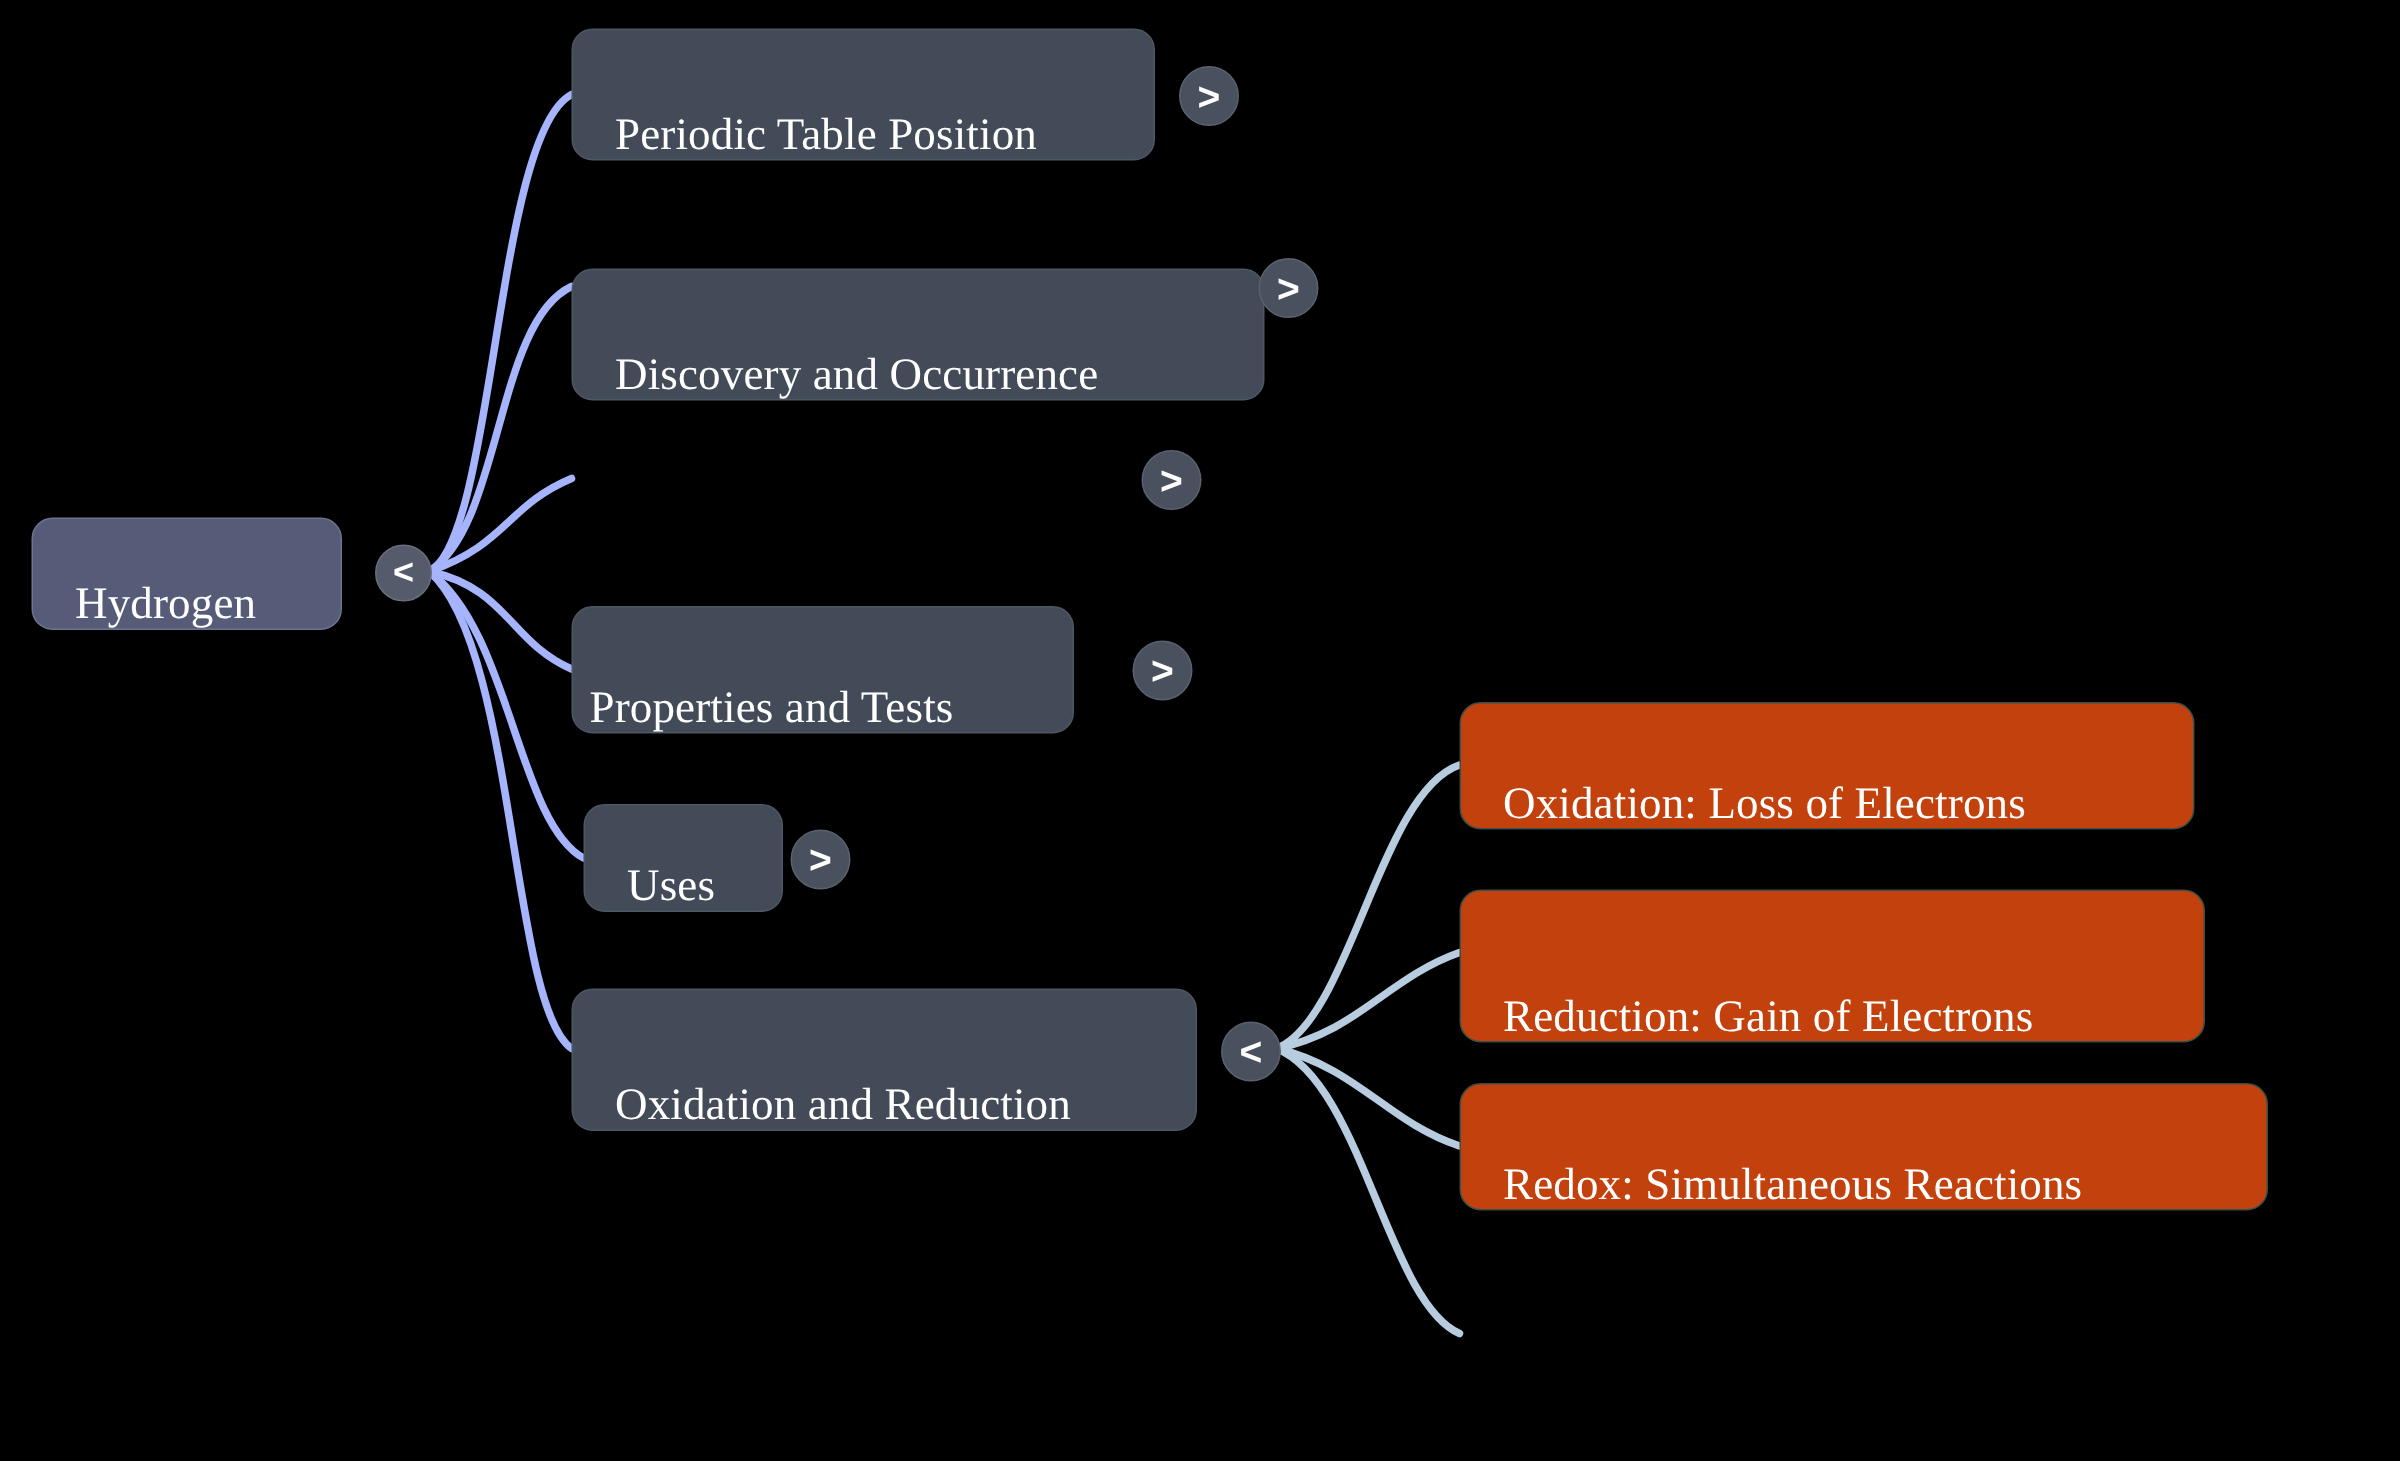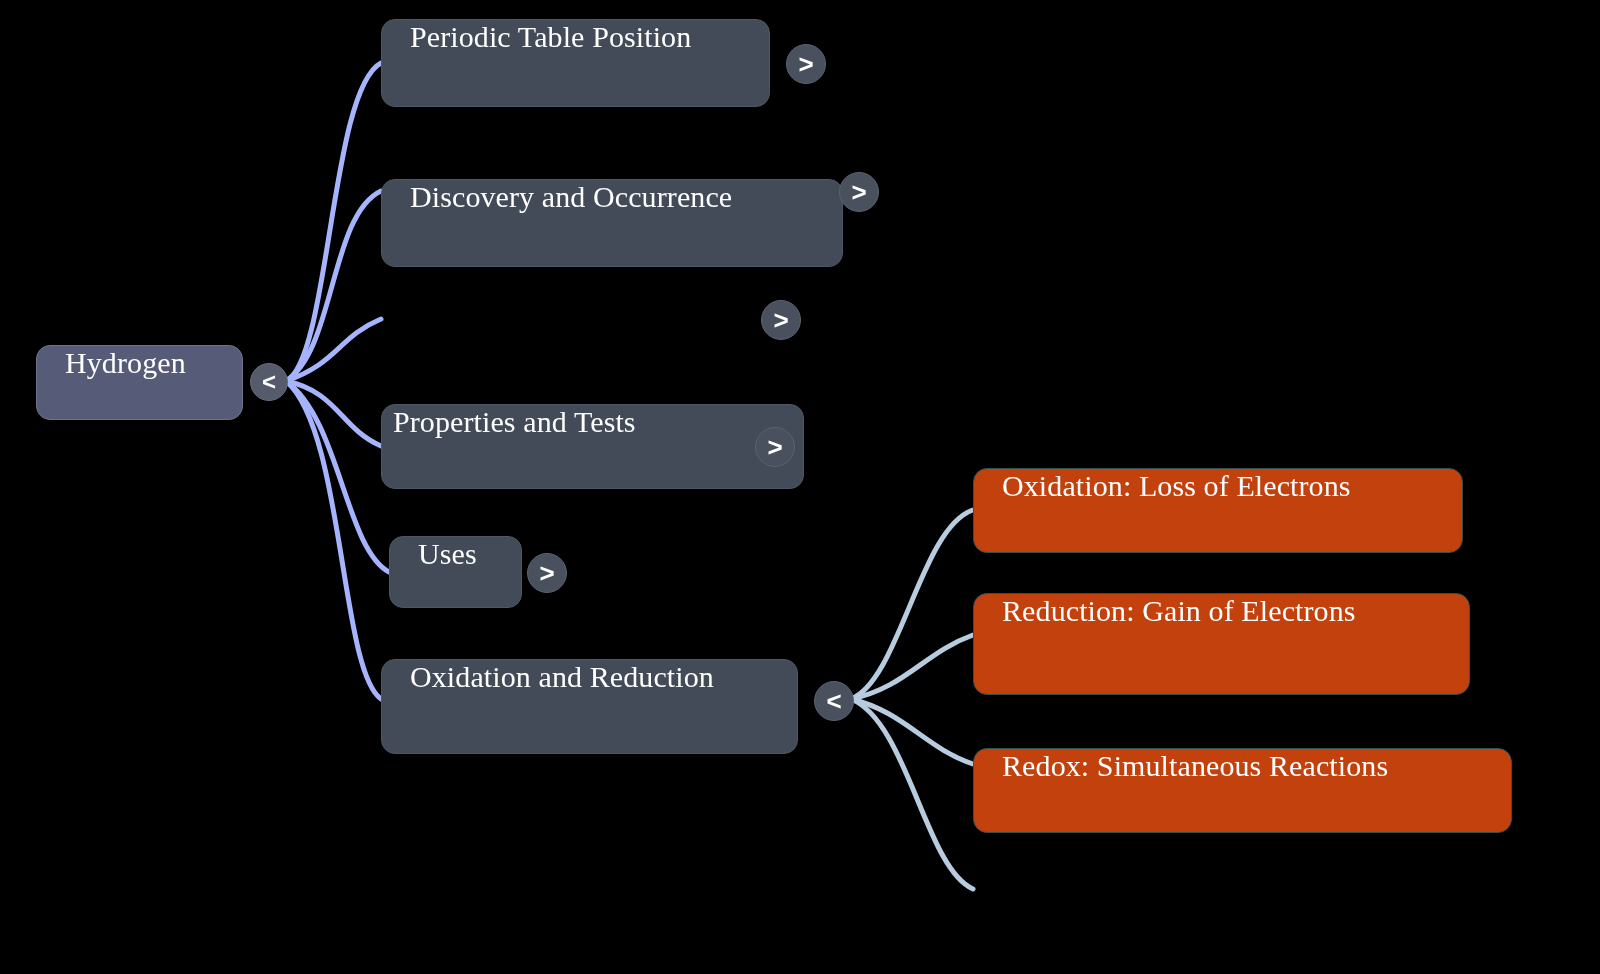--- a/index.html
+++ b/index.html
@@ -20,21 +20,21 @@
     left: 0;
     top: 0;
     width: 1600px;
     height: 974px;
     pointer-events: none;
   }
   .node {
     position: absolute;
     box-sizing: border-box;
     display: flex;
-    align-items: flex-start;
+    align-items: flex-end;
     border-radius: 14px;
     color: #ffffff;
     font-size: 30px;
     line-height: 1.1;
     letter-spacing: 0.1px;
     padding: 0 28px;
     white-space: nowrap;
     z-index: 3;
   }
   .node.root {
@@ -91,38 +91,38 @@
       <path d="M 286,381 C 344,430 340,670 381,699"></path>
     </g>
     <g fill="none" stroke="#b8cce0" stroke-width="5" stroke-linecap="round">
       <path d="M 851,699 C 900,680 920,528 973,510"></path>
       <path d="M 851,699 C 905,688 925,652 973,635"></path>
       <path d="M 851,699 C 905,712 925,748 973,764"></path>
       <path d="M 851,699 C 908,722 925,868 973,889"></path>
     </g>
   </svg>
 
-  <div class="node root" style="left:36px; top:345px; width:207px; height:75px;">
+  <div class="node root" style="left:21px; top:345px; width:207px; height:75px;">
     <span>Hydrogen</span>
   </div>
   <div class="toggle root-toggle" style="left:250px; top:363px;">&lt;</div>
 
   <div class="node branch" style="left:381px; top:19px; width:389px; height:88px;">
     <span>Periodic Table Position</span>
   </div>
   <div class="toggle" style="left:786px; top:44px;">&gt;</div>
 
   <div class="node branch" style="left:381px; top:147px; width:462px; height:88px;margin-top:32px;">
     <span>Discovery and Occurrence</span>
   </div>
   <div class="toggle" style="left:839px; top:172px;">&gt;</div>
 
   <div class="toggle" style="left:761px; top:300px;">&gt;</div>
 
-  <div class="node branch" style="left:381px; top:404px; width:423px; height:85px;padding-left:11px;">
+  <div class="node branch" style="left:381px; top:404px; width:335px; height:85px;padding-left:11px;">
     <span>Properties and Tests</span>
   </div>
   <div class="toggle" style="left:755px; top:427px;">&gt;</div>
 
   <div class="node branch" style="left:389px; top:536px; width:133px; height:72px;">
     <span>Uses</span>
   </div>
   <div class="toggle" style="left:527px; top:553px;">&gt;</div>
 
   <div class="node branch" style="left:381px; top:659px; width:417px; height:95px;">
@@ -131,18 +131,18 @@
   <div class="toggle" style="left:814px; top:681px;">&lt;</div>
 
   <div class="node leaf" style="left:973px; top:468px; width:490px; height:85px;">
     <span>Oxidation: Loss of Electrons</span>
   </div>
 
   <div class="node leaf" style="left:973px; top:593px; width:497px; height:102px;">
     <span>Reduction: Gain of Electrons</span>
   </div>
 
-  <div class="node leaf" style="left:973px; top:748px; width:539px; height:85px;">
+  <div class="node leaf" style="left:973px; top:722px; width:539px; height:85px;">
     <span>Redox: Simultaneous Reactions</span>
   </div>
 
 
 </div>
 
 </body></html>

